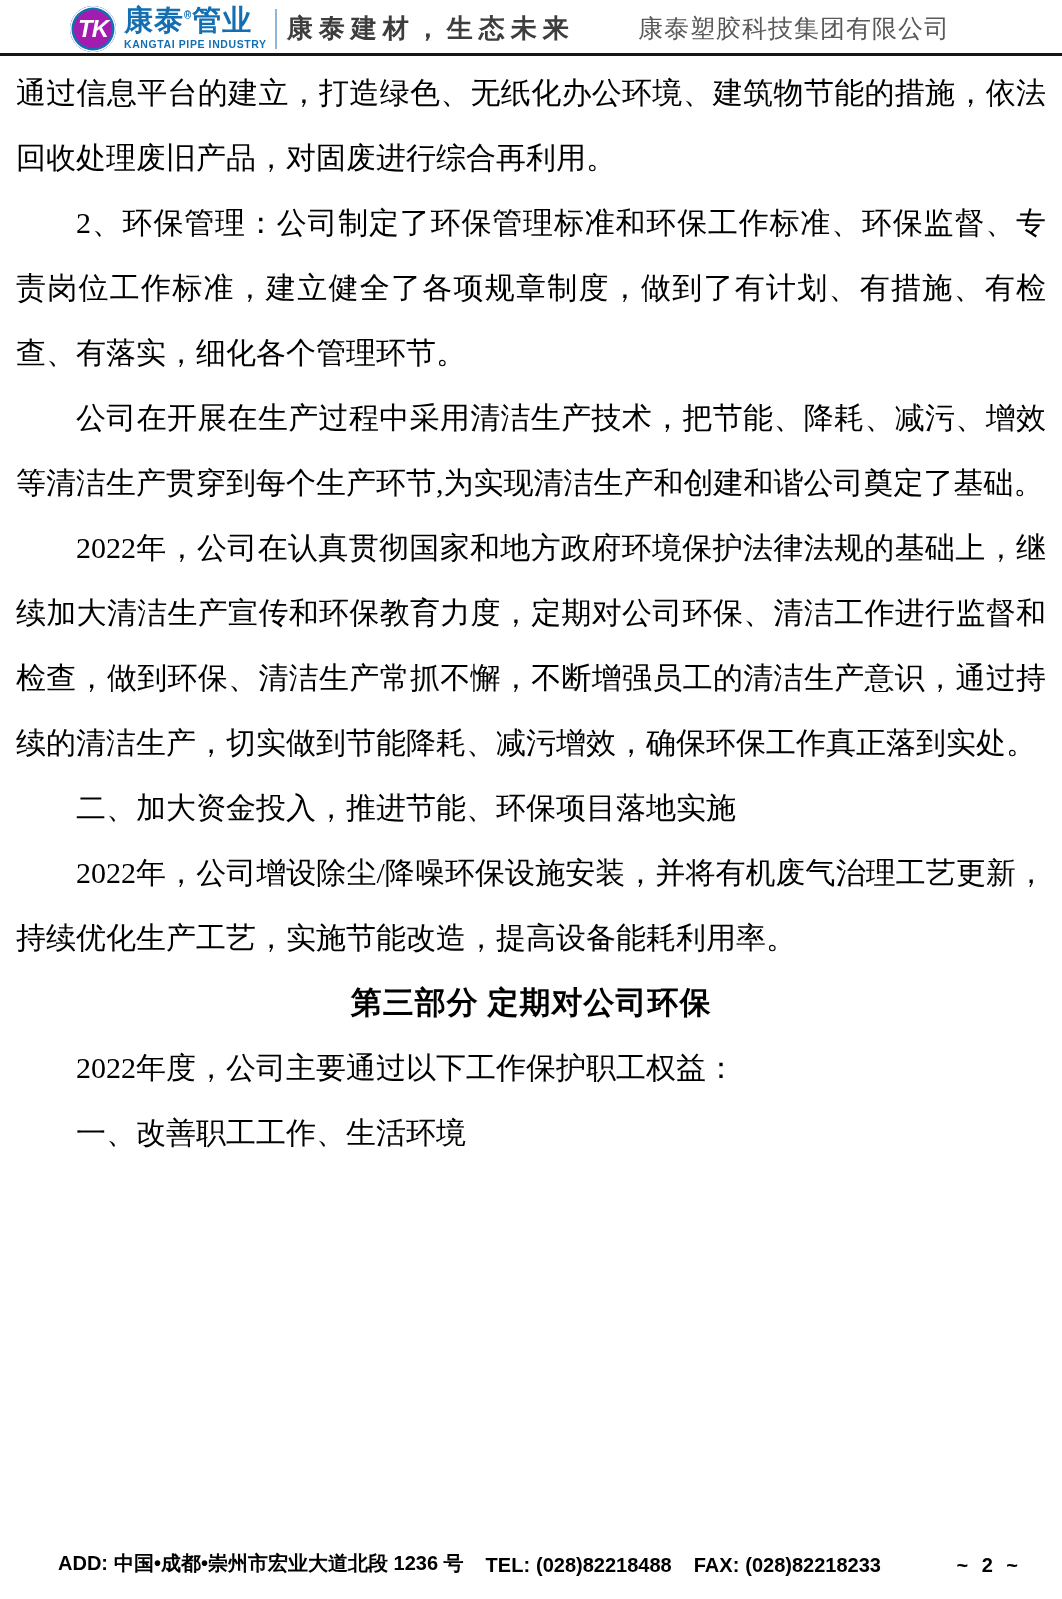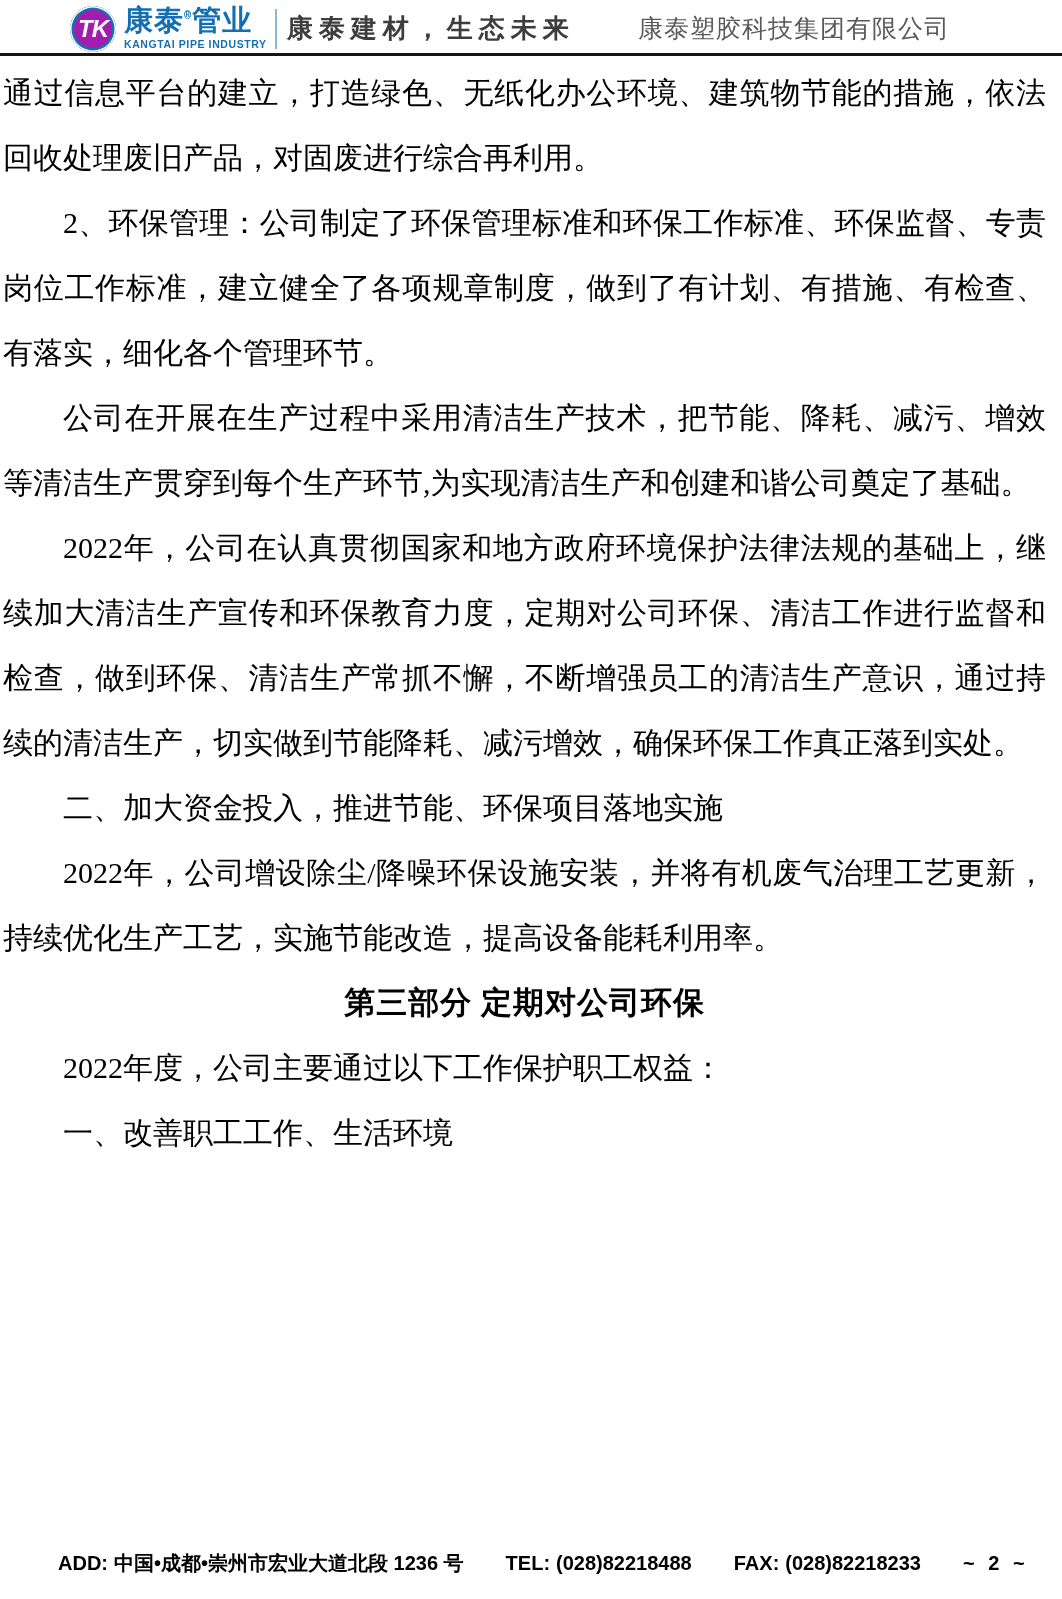--- a/index.html
+++ b/index.html
@@ -74,21 +74,21 @@
     margin-right: 112px;
     font-family: "Liberation Sans", sans-serif;
     font-size: 25px;
     letter-spacing: 1px;
     color: #595959;
     white-space: nowrap;
   }
 
   
   .content {
-    padding: 4px 16px 0 3px;
+    padding: 4px 16px 0 16px;
     font-size: 30px;
     line-height: 65px;
     text-align: justify;
   }
   .content p.para { margin: 0; }
   .content p.indent { text-indent: 2em; }
   .content h2.section-heading {
     margin: 0;
     font-size: 31px;
     line-height: 65px;
@@ -97,27 +97,26 @@
     letter-spacing: 1px;
   }
 
   
   .ftr {
     position: absolute;
     left: 0; right: 0;
     bottom: 22px;
     padding: 0 40px 0 58px;
     display: flex;
-    align-items: center;
+    align-items: flex-end;
     font-family: "Liberation Sans", sans-serif;
     font-weight: bold;
     font-size: 20px;
     color: #000000;
     white-space: nowrap;
-    gap: 20px;
   }
   .ftr .f-item { margin-right: 22px; }
   .ftr .f-label { margin-right: 6px; }
   .ftr .f-page { margin-left: auto; letter-spacing: 4px; }
 </style>
 </head>
 <body>
 
 <div class="page">
 

